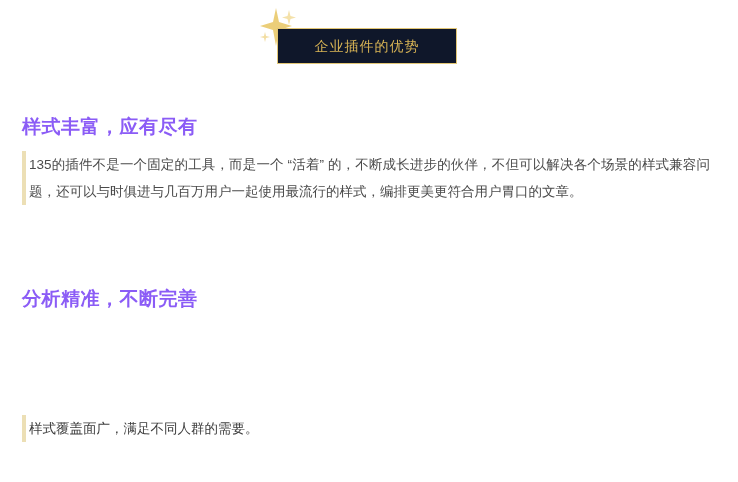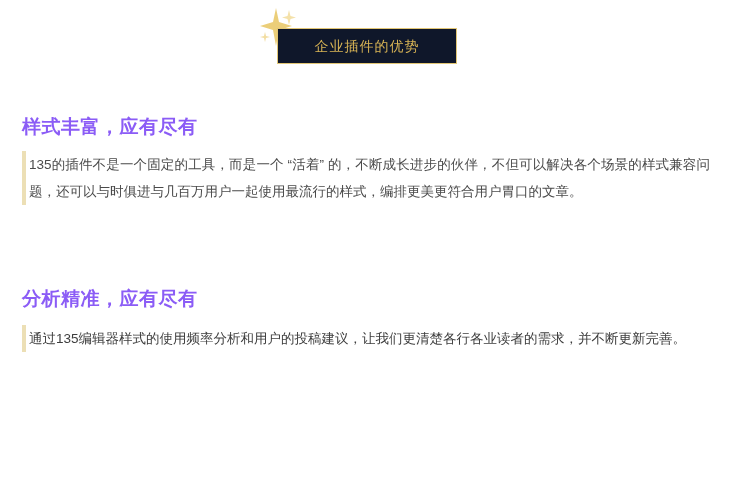--- a/index.html
+++ b/index.html
@@ -117,20 +117,20 @@
       <span class="banner-text">企业插件的优势</span>
     </div>
   </div>
 
   <div class="heading heading-1">样式丰富，应有尽有</div>
 
   <div class="quote quote-1">
     <p>135的插件不是一个固定的工具，而是一个 “活着” 的，不断成长进步的伙伴，不但可以解决各个场景的样式兼容问题，还可以与时俱进与几百万用户一起使用最流行的样式，编排更美更符合用户胃口的文章。</p>
   </div>
 
-  <div class="heading heading-2">分析精准，应有尽有</div>
+  <div class="heading heading-2">分析精准，不断完善</div>
 
-  <div class="quote quote-2">
-    <p>通过135编辑器样式的使用频率分析和用户的投稿建议，让我们更清楚各行各业读者的需求，并不断更新完善。</p>
+
+  <div class="quote quote-3">
+    <p>样式覆盖面广，满足不同人群的需要。</p>
   </div>
-
 
 </div>
 
 </body></html>

